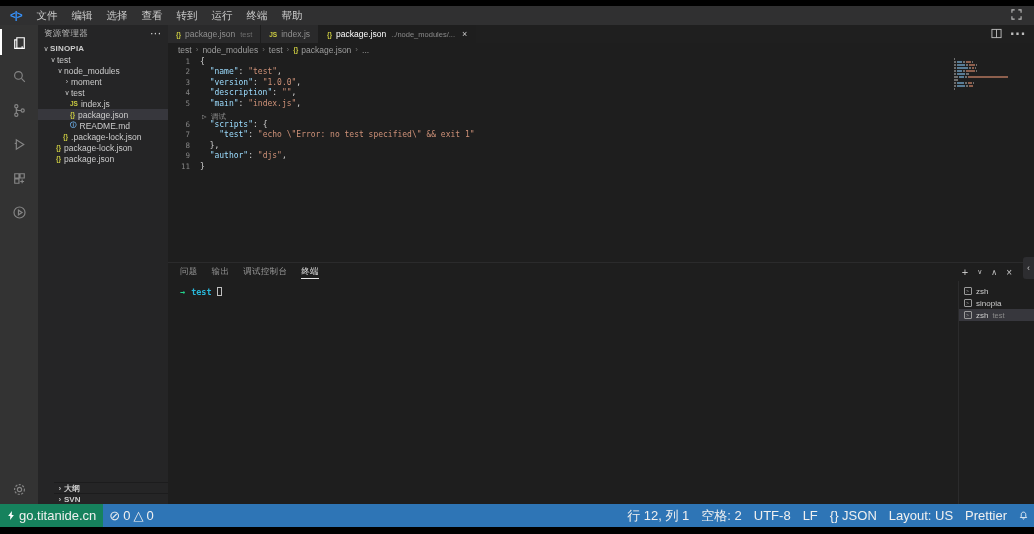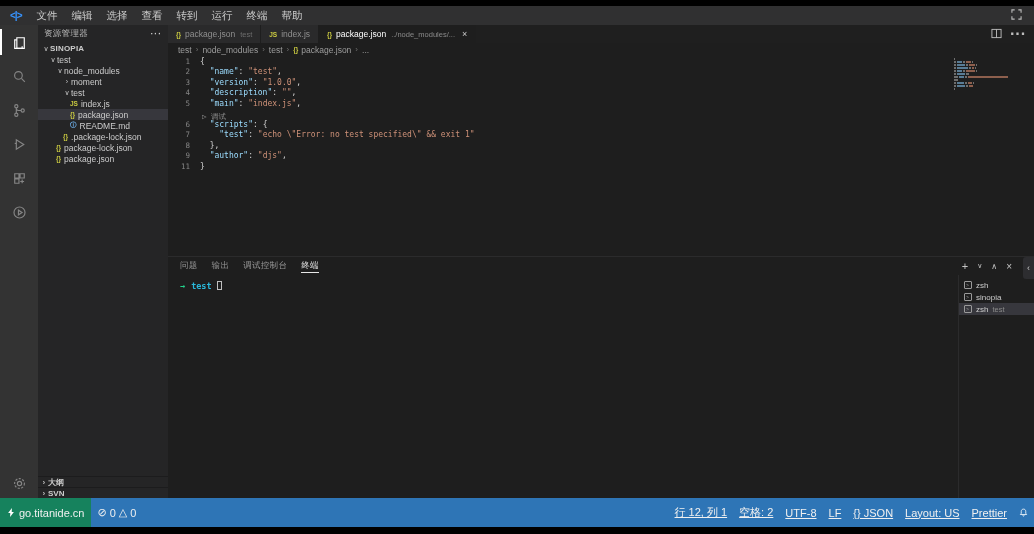--- a/index.html
+++ b/index.html
@@ -37,21 +37,21 @@
   .sb-header .ttl { flex:1; letter-spacing:.3px; }
   .sb-more { color:#cccccc; font-weight:bold; letter-spacing:1px; }
   .tree { flex:1; overflow:hidden; }
   .tree-row { height:11px; display:flex; align-items:center; white-space:nowrap; color:#cccccc; }
   .tree-row.selected { background:#37373d; }
   .tree-row .chev { width:8px; font-size:7px; color:#c5c5c5; text-align:center; flex:0 0 auto; }
   .tree-row .fic { font-size:6.5px; font-weight:bold; margin-right:3px; flex:0 0 auto; }
   .tree-row .lbl { font-size:8.5px; }
   .tree-row.bold .lbl { font-weight:bold; font-size:8px; letter-spacing:.2px; }
   .ic-json { color:#cbcb41; } .ic-js { color:#cbcb41; } .ic-info { color:#75beff; font-size:8px; }
-  .sb-bottom { flex:0 0 auto; }
+  .sb-bottom { flex:0 0 auto;margin-left:16px; }
   .sb-section { height:11px; display:flex; align-items:center; border-top:1px solid #1c1c1d;
     font-weight:bold; font-size:8px; color:#cccccc; }
   .sb-section .chev { width:8px; font-size:7px; text-align:center; margin-left:2px; }
 
   
   .editor-col { flex:1; display:flex; flex-direction:column; min-width:0; }
 
   .tabbar { height:18px; background:#1f1f1f; display:flex; align-items:stretch; flex:0 0 auto; }
   .tab { display:flex; align-items:center; padding:0 8px; background:#2a2a2b; color:#8f8f8f;
     font-size:8.5px; border-right:1px solid #1e1e1e; white-space:nowrap; }
@@ -104,25 +104,25 @@
   .t-cursor { display:inline-block; width:5px; height:9px; border:1px solid #bfbfbf; margin-left:5px; vertical-align:-1px; }
   .term-list { width:76px; border-left:1px solid #2b2b2c; padding-top:4px; flex:0 0 auto; }
   .term-row { height:12px; display:flex; align-items:center; color:#cccccc; font-size:8px; padding-left:5px; white-space:nowrap; }
   .term-row.selected { background:#37373d; }
   .term-ic { width:8px; height:8px; border:1px solid #9a9a9a; border-radius:1px; margin-right:4px;
     font-size:5px; color:#9a9a9a; display:flex; align-items:flex-start; justify-content:flex-start;
     padding-left:1px; line-height:7px; flex:0 0 auto; }
   .term-row .desc { color:#8a8a8a; margin-left:4px; font-size:7.5px; }
 
   
-  .statusbar { height:29px; display:flex; align-items:center; color:#f0f0f0;
-    font-size:11px; flex:0 0 auto; }
+  .statusbar { height:23px; display:flex; align-items:center; color:#f0f0f0;
+    font-size:13px; flex:0 0 auto; }
   .sb-remote { height:100%; display:flex; align-items:center; padding:0 7px; gap:4px; }
   .sb-item { display:flex; align-items:center; gap:3px; padding:0 6px; height:100%; }
-  .sb-right { margin-left:auto; display:flex; align-items:flex-start; height:100%;text-decoration:underline; }
+  .sb-right { margin-left:auto; display:flex; align-items:flex-start; height:100%; }
   .bolt svg { width:8px; height:9px; fill:#ffffff; }
   .bell svg { width:9px; height:9px; stroke:#ffffff; fill:none; stroke-width:1.1; }
 </style>
 </head>
 <body>
 
 <div class="window">
 
   <div class="titlebar">
     <span class="logo">&lt;|&gt;</span>

